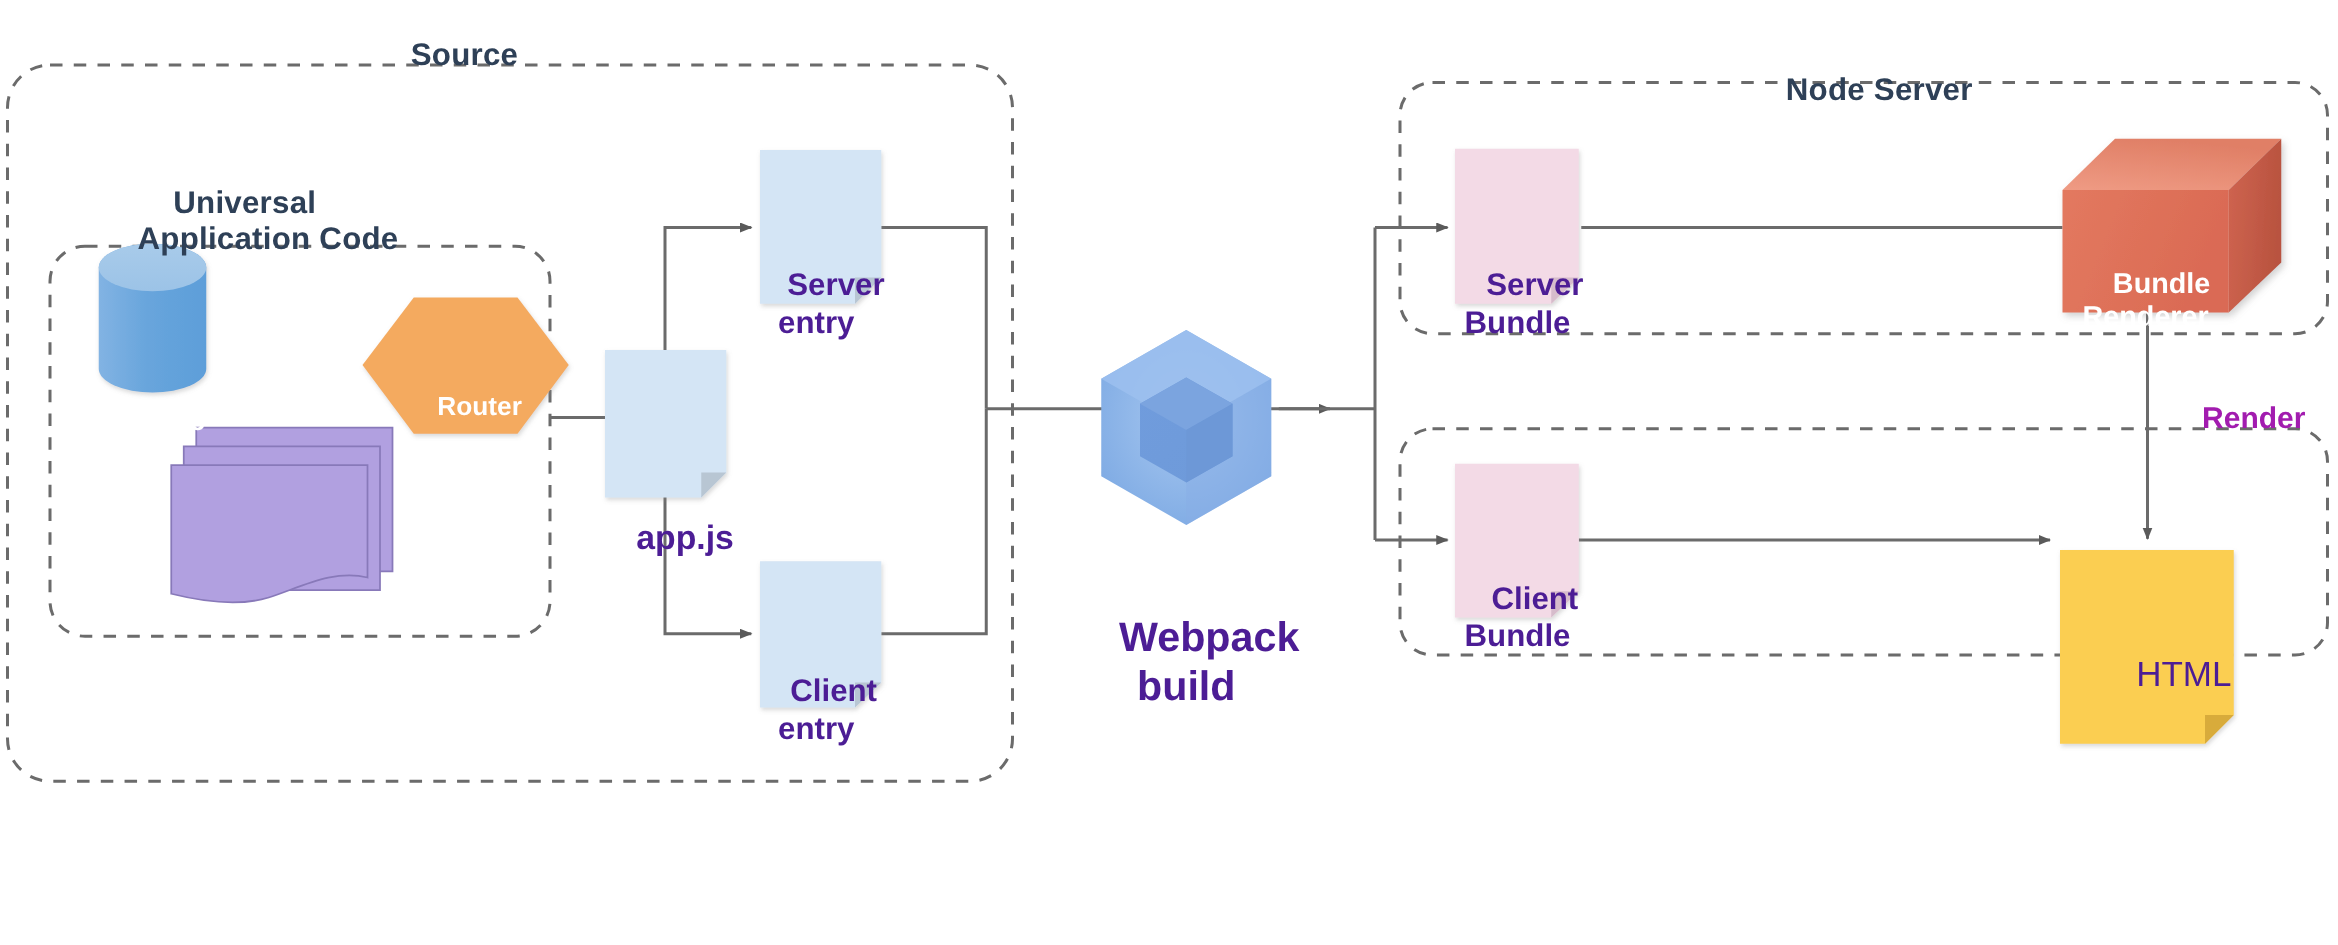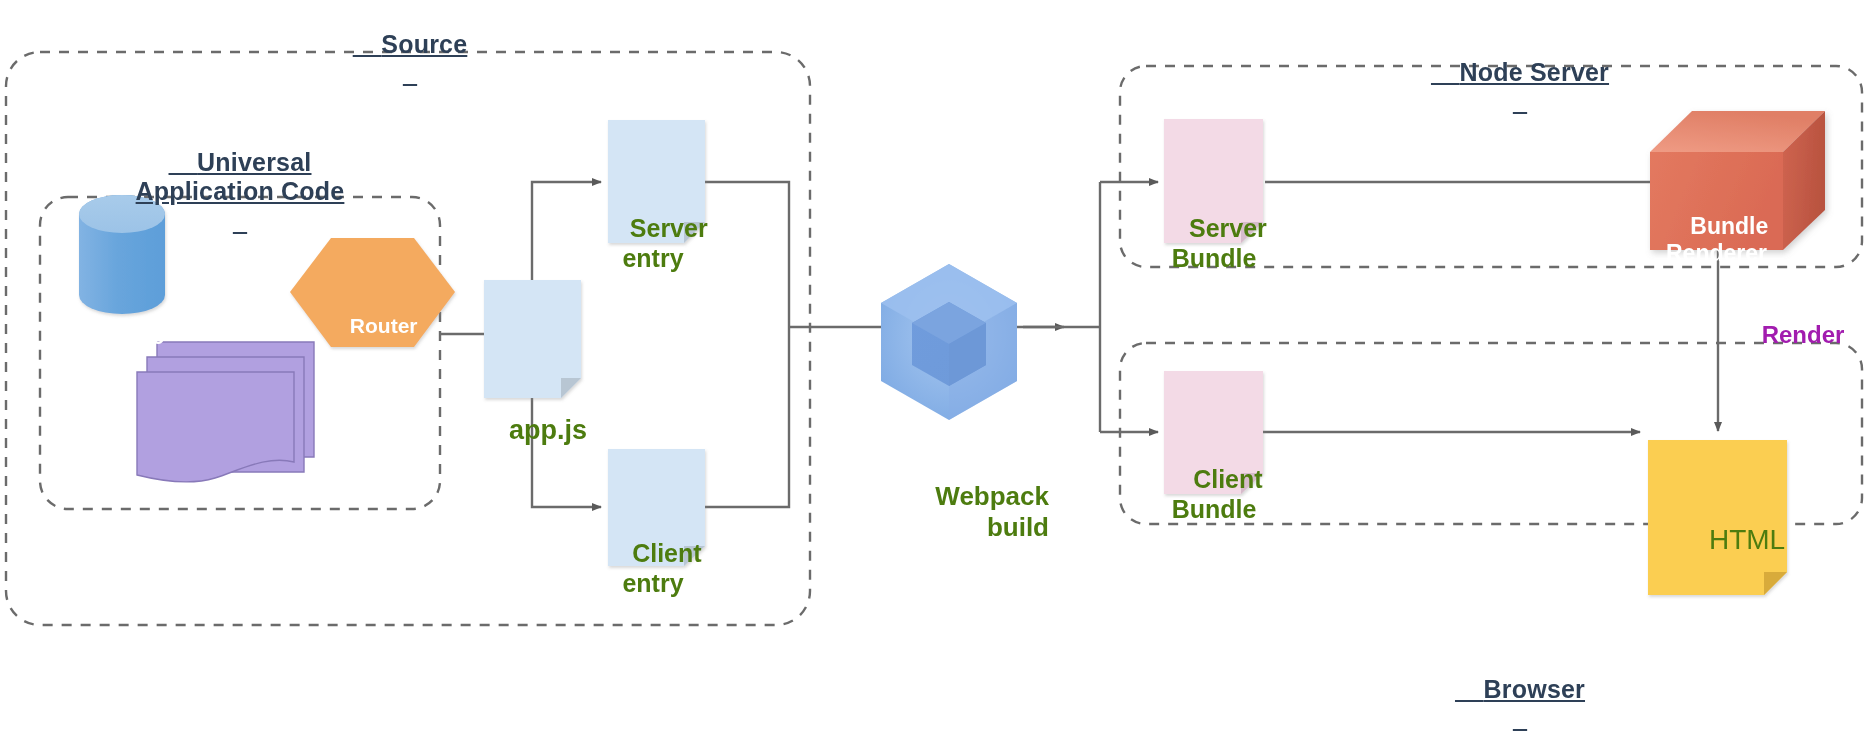--- a/index.html
+++ b/index.html
@@ -24,32 +24,30 @@
     width: 1870px;
     height: 756px;
   }
   .grp-label {
     position: absolute;
     color: #2e4057;
     font-weight: bold;
     font-size: 25px;
     letter-spacing: 0.2px;
     white-space: pre;
-    text-align: center;
     line-height: 1.18;
-    text-decoration: underline;
   }
   .node-label {
     position: absolute;
     text-align: center;
     white-space: pre;
     line-height: 1.2;
     pointer-events: none;
   }
-  .lbl-dark { color: #4d7c0f; font-weight: bold; }
+  .lbl-dark { color: #4c1d95; font-weight: bold; }
   .lbl-white { color: #ffffff; font-weight: bold; }
   .edge-label {
     position: absolute;
     color: #a21caf;
     font-weight: bold;
     font-size: 24px;
     white-space: pre;
   }
   .hit { position: absolute; }
 </style>
@@ -218,23 +216,20 @@
 
   <div class="grp-label" style="left:110px; top:118px; width:260px;">
     <span style="white-space: pre-line;">Universal
 Application Code</span>
   </div>
 
   <div class="grp-label" style="left:1400px; top:28px; width:240px;">
     <span>Node Server</span>
   </div>
 
-  <div class="grp-label" style="left:1420px; top:645px; width:200px;">
-    <span>Browser</span>
-  </div>
 
   <div class="node-label lbl-white" style="left:312px; top:288px; width:120px; font-size:21px;">
     <span>Router</span>
   </div>
 
   <div class="node-label lbl-white" style="left:62px; top:295px; width:120px; font-size:23px;">
     <span>Store</span>
   </div>
 
   <div class="node-label lbl-dark" style="left:479px; top:382px; width:100px; font-size:27px;">
@@ -248,21 +243,21 @@
   <div class="node-label lbl-dark" style="left:602px; top:183px; width:102px; font-size:25px;">
     <span style="white-space: pre-line;">Server
 entry</span>
   </div>
 
   <div class="node-label lbl-dark" style="left:602px; top:508px; width:102px; font-size:25px;">
     <span style="white-space: pre-line;">Client
 entry</span>
   </div>
 
-  <div class="node-label lbl-dark" style="left:849px; top:450px; width:200px; font-size:26px;text-align:right;">
+  <div class="node-label lbl-dark" style="left:849px; top:450px; width:200px; font-size:33px;">
     <span style="white-space: pre-line;">Webpack
 build</span>
   </div>
 
   <div class="node-label lbl-dark" style="left:1155px; top:183px; width:118px; font-size:25px;">
     <span style="white-space: pre-line;">Server
 Bundle</span>
   </div>
 
   <div class="node-label lbl-white" style="left:1650px; top:185px; width:133px; font-size:23px;">

